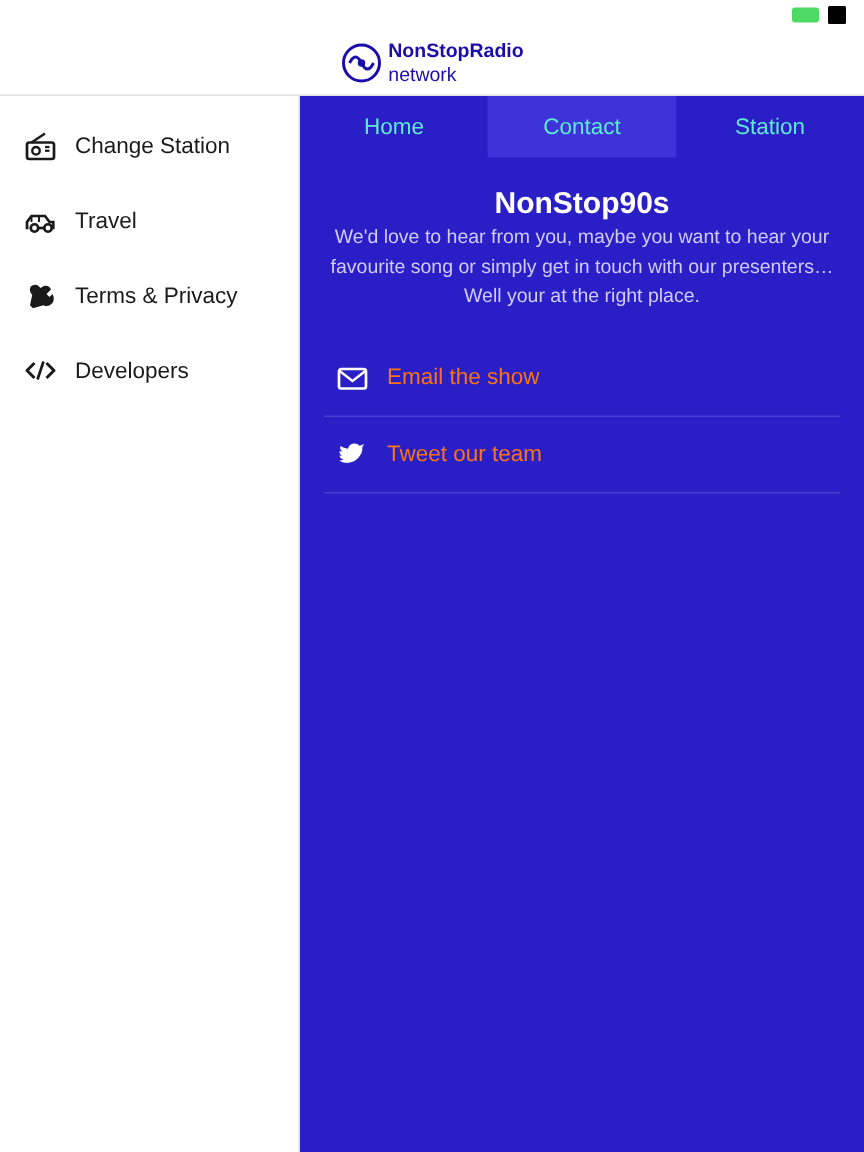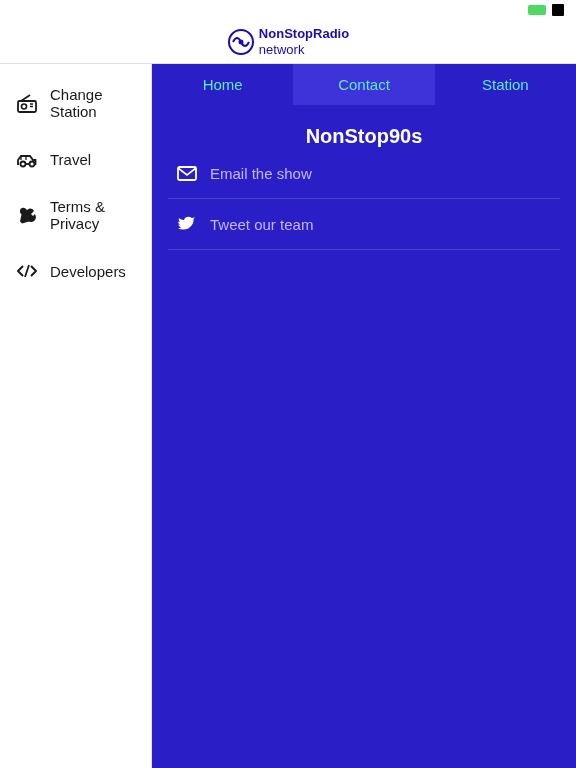--- a/index.html
+++ b/index.html
@@ -71,21 +71,21 @@
 
     
     .main-layout {
       display: flex;
       flex: 1;
       overflow: hidden;
     }
 
     
     .sidebar {
-      width: 152px;
+      width: 200px;
       background: #fff;
       border-right: 1px solid #e0e0e0;
       display: flex;
       flex-direction: column;
       padding-top: 8px;
     }
     .sidebar-item {
       display: flex;
       align-items: center;
       gap: 12px;
@@ -165,21 +165,21 @@
       margin-bottom: 20px;
     }
 
     
     .contact-item {
       display: flex;
       align-items: center;
       gap: 12px;
       padding: 14px 8px;
       border-bottom: 1px solid rgba(255,255,255,0.15);
-      color: #c4b5fd;
+      color: #f97316;
       cursor: pointer;
       font-size: 15px;
     }
     .contact-item:first-child {
       border-top: 1px solid rgba(255,255,255,0.15);
     }
     .contact-icon {
       width: 22px;
       height: 22px;
       display: flex;
@@ -267,20 +267,21 @@
   <div class="content-area">
 
     <div class="tab-bar">
       <div class="tab-item">Home</div>
       <div class="tab-item active">Contact</div>
       <div class="tab-item">Station</div>
     </div>
 
     <div class="content-body">
       <div class="station-name">NonStop90s</div>
+      <div class="description">We'd love to hear from you, maybe you want to hear your favourite song or simply get in touch with our presenters… Well your at the right place.</div>
 
       <div class="contact-item">
         <div class="contact-icon">
           <svg width="22" height="22" viewBox="0 0 22 22" fill="none" xmlns="http://www.w3.org/2000/svg">
             <rect x="2" y="5" width="18" height="13" rx="1.5" stroke="#fff" stroke-width="1.8"></rect>
             <polyline points="2,6 11,13 20,6" stroke="#fff" stroke-width="1.6" fill="none"></polyline>
           </svg>
         </div>
         <span>Email the show</span>
       </div>

